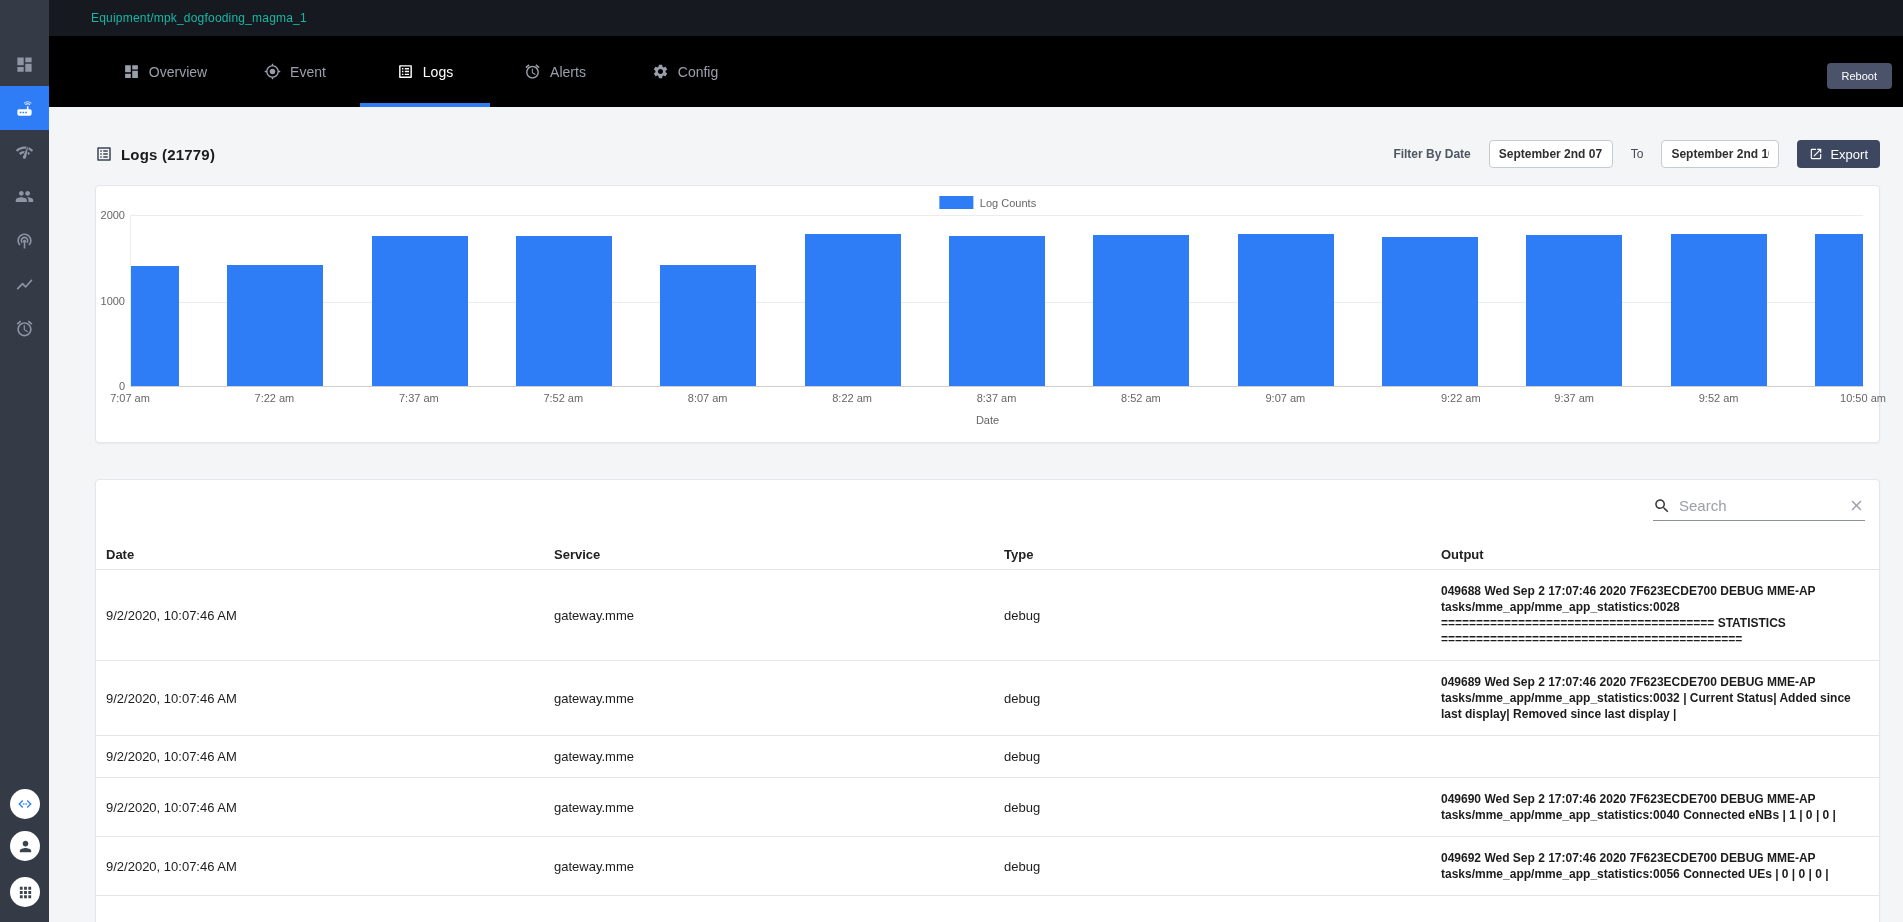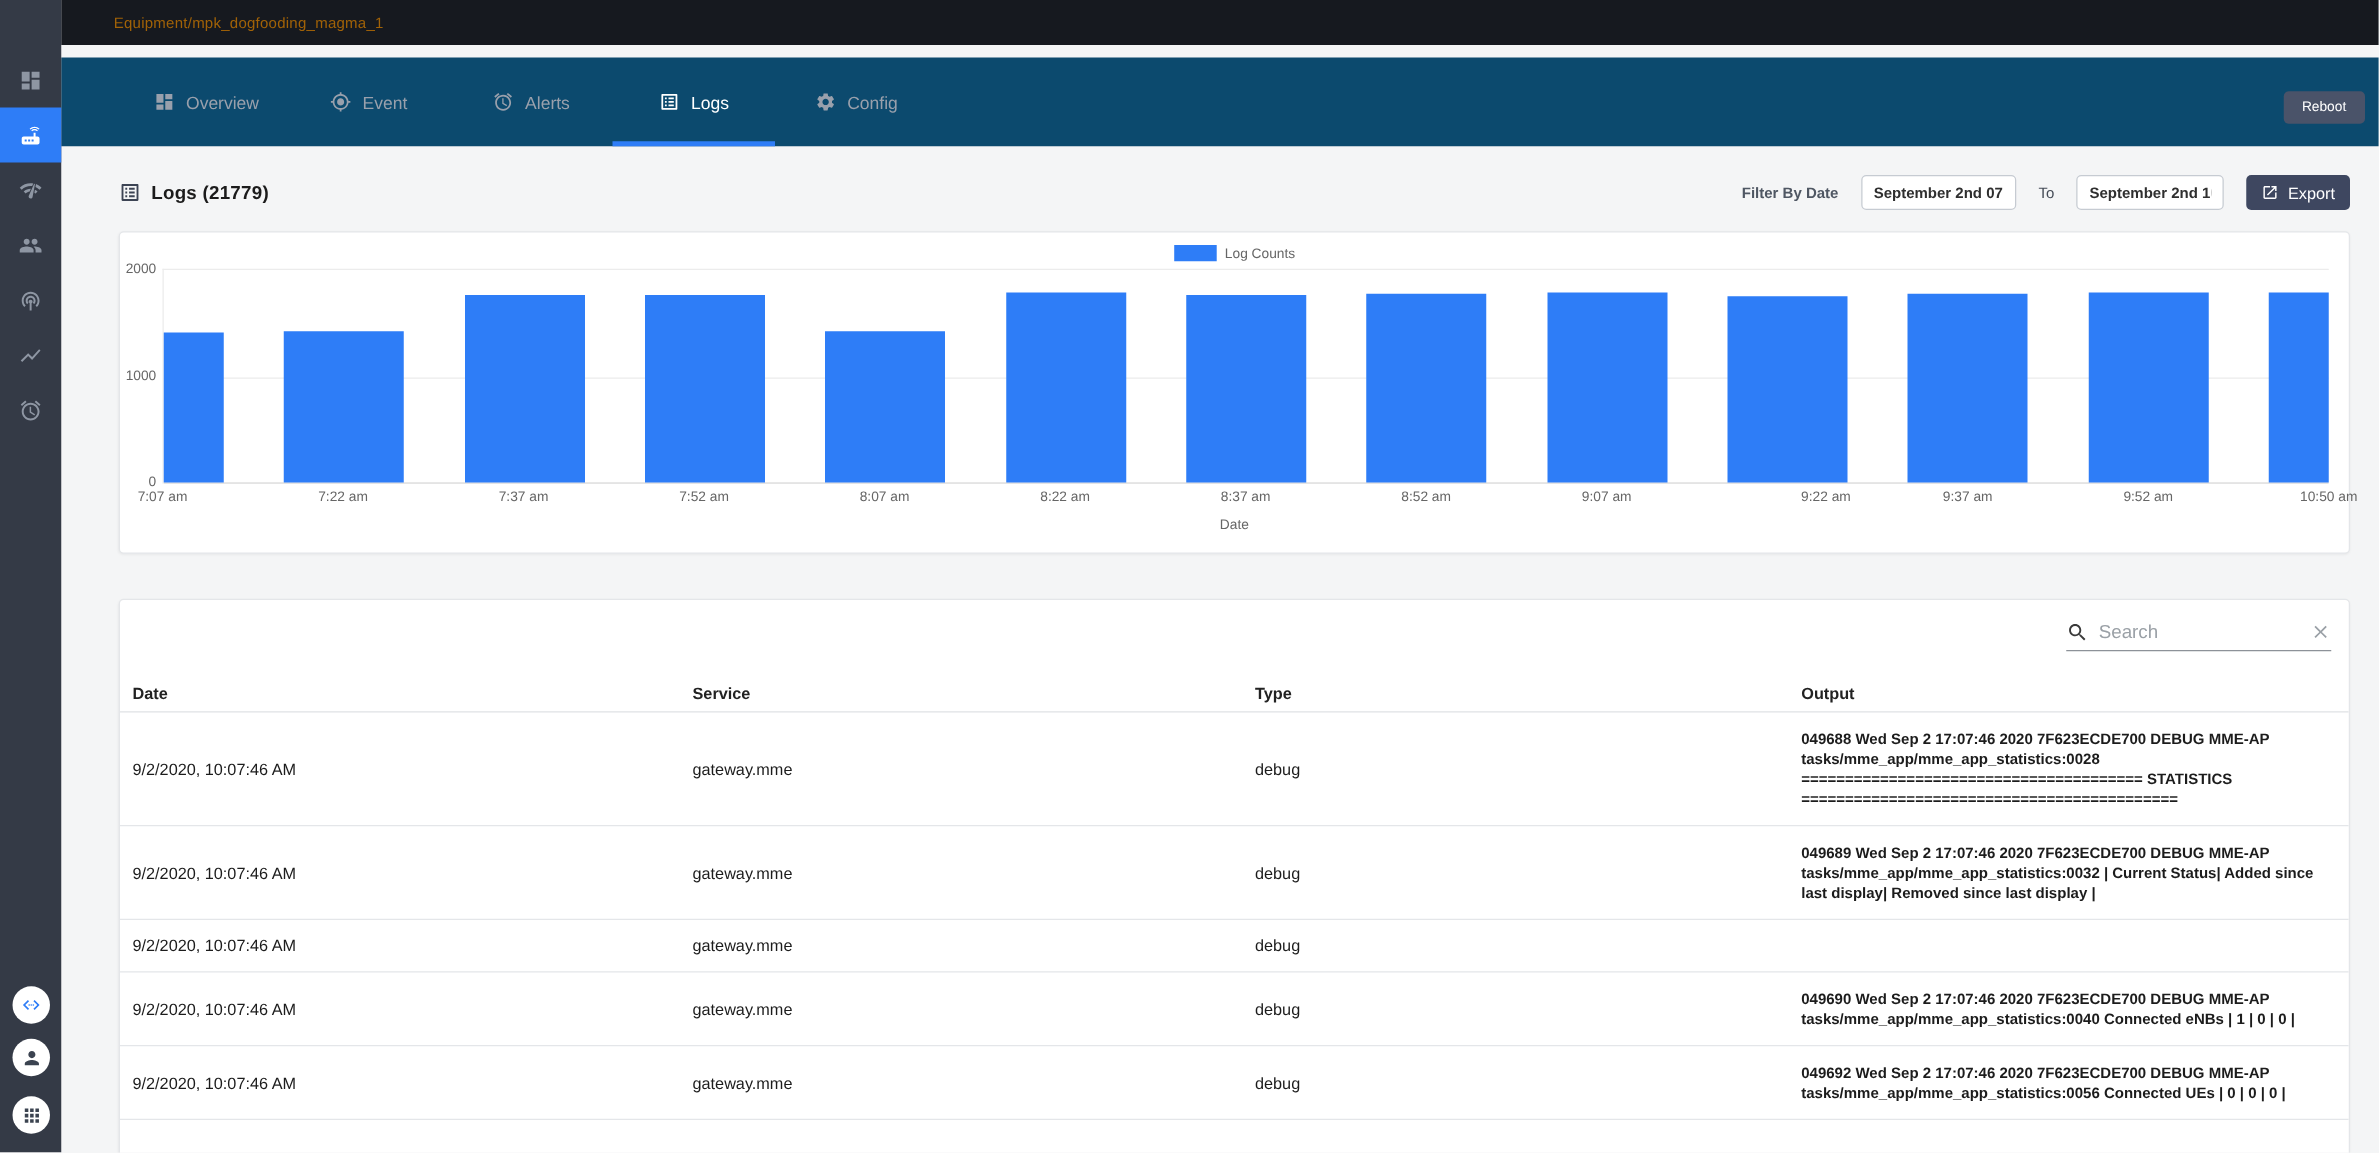--- a/index.html
+++ b/index.html
@@ -11,22 +11,22 @@
   .sidebar { position:absolute; left:0; top:0; width:49px; height:922px; background:#343a46; z-index:20; }
   .side-items { padding-top:42px; }
   .side-item { height:44px; display:flex; align-items:center; justify-content:center; color:#8e96a3; cursor:pointer; }
   .side-item.active { background:#2e7df7; color:#fff; }
   .side-bottom { position:absolute; left:0; bottom:0; width:49px; }
   .circle-btn { position:absolute; left:10px; width:30px; height:30px; border-radius:50%; background:#fff; display:flex; align-items:center; justify-content:center; color:#3b4350; cursor:pointer; }
   .circle-btn.code { color:#2e7df7; }
 
   
   .topbar { position:absolute; left:49px; right:0; top:0; height:36px; background:#16191f; display:flex; align-items:center; padding-left:42px; }
-  .breadcrumb { color:#a16207; font-size:12px; font-weight:500; letter-spacing:.2px; }
-  .navbar { position:absolute; left:49px; right:0; top:36px; height:71px; background:#0c4a6e;margin-top:10px; }
+  .breadcrumb { color:#14b8a6; font-size:12px; font-weight:500; letter-spacing:.2px; }
+  .navbar { position:absolute; left:49px; right:0; top:36px; height:71px; background:#000000; }
   .tabs { display:flex; padding-left:51px; height:100%; }
   .tab { width:130px; display:flex; align-items:center; justify-content:center; gap:9px; color:#99a0ac; font-size:14px; font-weight:500; position:relative; cursor:pointer; }
   .tab.active { color:#fff; }
   .tab.active::after { content:""; position:absolute; left:0; right:0; bottom:0; height:4px; background:#2e7df7; }
   .reboot-btn { position:absolute; right:11px; top:27px; height:26px; padding:0 15px; background:#4a5369; border:none; border-radius:4px; color:#fff; font-size:11px; font-family:inherit; cursor:pointer; }
 
   
   .main { position:absolute; left:49px; top:107px; right:0; bottom:0; padding:0 23px 0 46px; }
   .logs-header { margin-top:32px; height:30px; display:flex; align-items:center; }
   .page-title-wrap { display:flex; align-items:center; gap:8px; color:#3c4454; }
@@ -167,35 +167,35 @@
       <span>Overview</span>
     </div>
     <div class="tab">
       <span>
           <svg width="17" height="17" viewBox="0 0 24 24" fill="currentColor">
             <path d="M12 8c-2.21 0-4 1.79-4 4s1.79 4 4 4 4-1.79 4-4-1.79-4-4-4zm8.94 3c-.46-4.17-3.77-7.48-7.94-7.94V1h-2v2.06C6.83 3.52 3.52 6.83 3.06 11H1v2h2.06c.46 4.17 3.77 7.48 7.94 7.94V23h2v-2.06c4.17-.46 7.48-3.77 7.94-7.94H23v-2h-2.06zM12 19c-3.87 0-7-3.13-7-7s3.13-7 7-7 7 3.13 7 7-3.13 7-7 7z"></path>
           </svg>
         </span>
       <span>Event</span>
     </div>
+    <div class="tab active">
+      <span>
+          <svg width="17" height="17" viewBox="0 0 24 24" fill="currentColor">
+            <path d="M19 5v14H5V5h14m1.1-2H3.9c-.5 0-.9.4-.9.9v16.2c0 .4.4.9.9.9h16.2c.4 0 .9-.5.9-.9V3.9c0-.5-.5-.9-.9-.9zM11 7h6v2h-6V7zm0 4h6v2h-6v-2zm0 4h6v2h-6zM7 7h2v2H7zm0 4h2v2H7zm0 4h2v2H7z"></path>
+          </svg>
+        </span>
+      <span>Logs</span>
+    </div>
     <div class="tab">
       <span>
           <svg width="17" height="17" viewBox="0 0 24 24" fill="currentColor">
             <path d="M22 5.72l-4.6-3.86-1.29 1.53 4.6 3.86L22 5.72zM7.88 3.39L6.6 1.86 2 5.71l1.29 1.53 4.59-3.85zM12.5 8H11v6l4.75 2.85.75-1.23-4-2.37V8zM12 4c-4.97 0-9 4.03-9 9s4.02 9 9 9c4.97 0 9-4.03 9-9s-4.03-9-9-9zm0 16c-3.87 0-7-3.13-7-7s3.13-7 7-7 7 3.13 7 7-3.13 7-7 7z"></path>
           </svg>
         </span>
       <span>Alerts</span>
-    </div>
-    <div class="tab active">
-      <span>
-          <svg width="17" height="17" viewBox="0 0 24 24" fill="currentColor">
-            <path d="M19 5v14H5V5h14m1.1-2H3.9c-.5 0-.9.4-.9.9v16.2c0 .4.4.9.9.9h16.2c.4 0 .9-.5.9-.9V3.9c0-.5-.5-.9-.9-.9zM11 7h6v2h-6V7zm0 4h6v2h-6v-2zm0 4h6v2h-6zM7 7h2v2H7zm0 4h2v2H7zm0 4h2v2H7z"></path>
-          </svg>
-        </span>
-      <span>Logs</span>
     </div>
     <div class="tab">
       <span>
           <svg width="17" height="17" viewBox="0 0 24 24" fill="currentColor">
             <path d="M19.14 12.94c.04-.3.06-.61.06-.94 0-.32-.02-.64-.07-.94l2.03-1.58c.18-.14.23-.41.12-.61l-1.92-3.32c-.12-.22-.37-.29-.59-.22l-2.39.96c-.5-.38-1.03-.7-1.62-.94l-.36-2.54c-.04-.24-.24-.41-.48-.41h-3.84c-.24 0-.43.17-.47.41l-.36 2.54c-.59.24-1.13.57-1.62.94l-2.39-.96c-.22-.08-.47 0-.59.22L2.74 8.87c-.12.21-.08.47.12.61l2.03 1.58c-.05.3-.09.63-.09.94s.02.64.07.94l-2.03 1.58c-.18.14-.23.41-.12.61l1.92 3.32c.12.22.37.29.59.22l2.39-.96c.5.38 1.03.7 1.62.94l.36 2.54c.05.24.24.41.48.41h3.84c.24 0 .44-.17.47-.41l.36-2.54c.59-.24 1.13-.56 1.62-.94l2.39.96c.22.08.47 0 .59-.22l1.92-3.32c.12-.22.07-.47-.12-.61l-2.01-1.58zM12 15.6c-1.98 0-3.6-1.62-3.6-3.6s1.62-3.6 3.6-3.6 3.6 1.62 3.6 3.6-1.62 3.6-3.6 3.6z"></path>
           </svg>
         </span>
       <span>Config</span>
     </div>
   </div>

